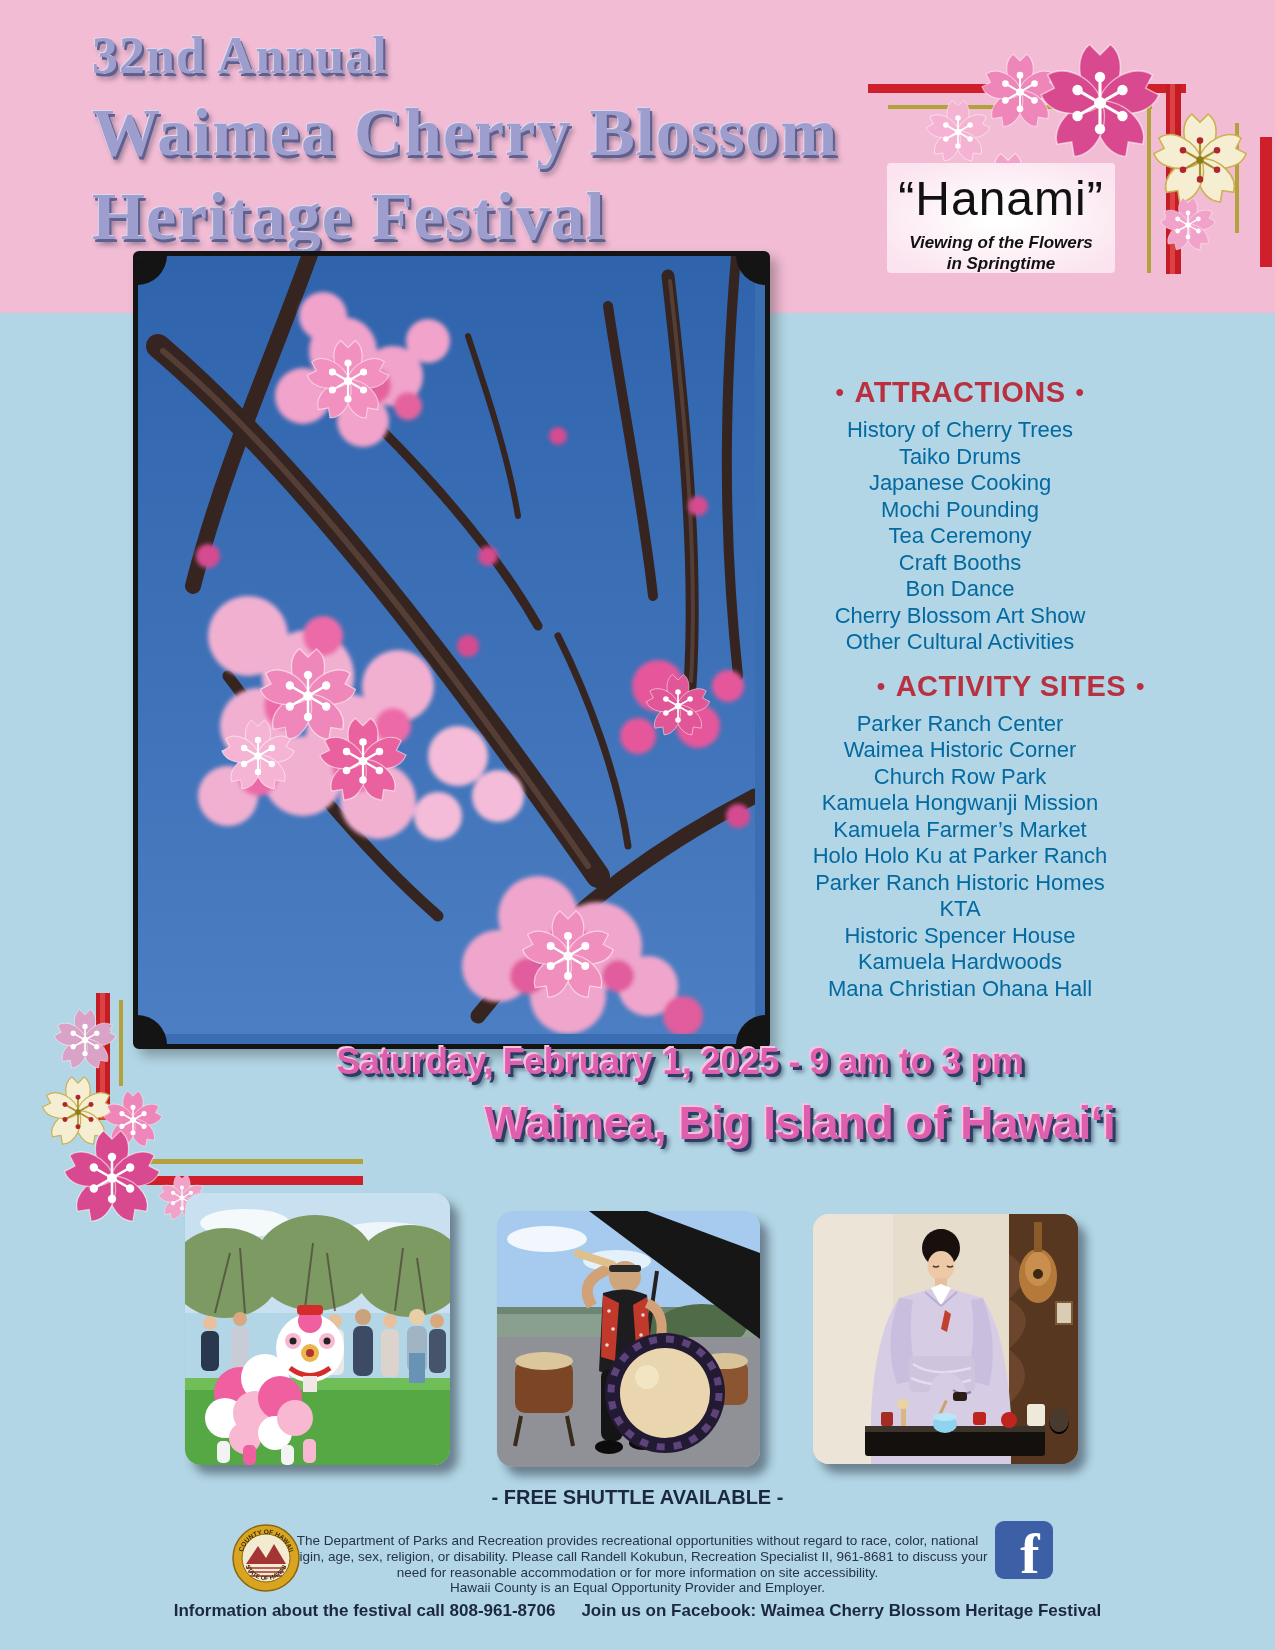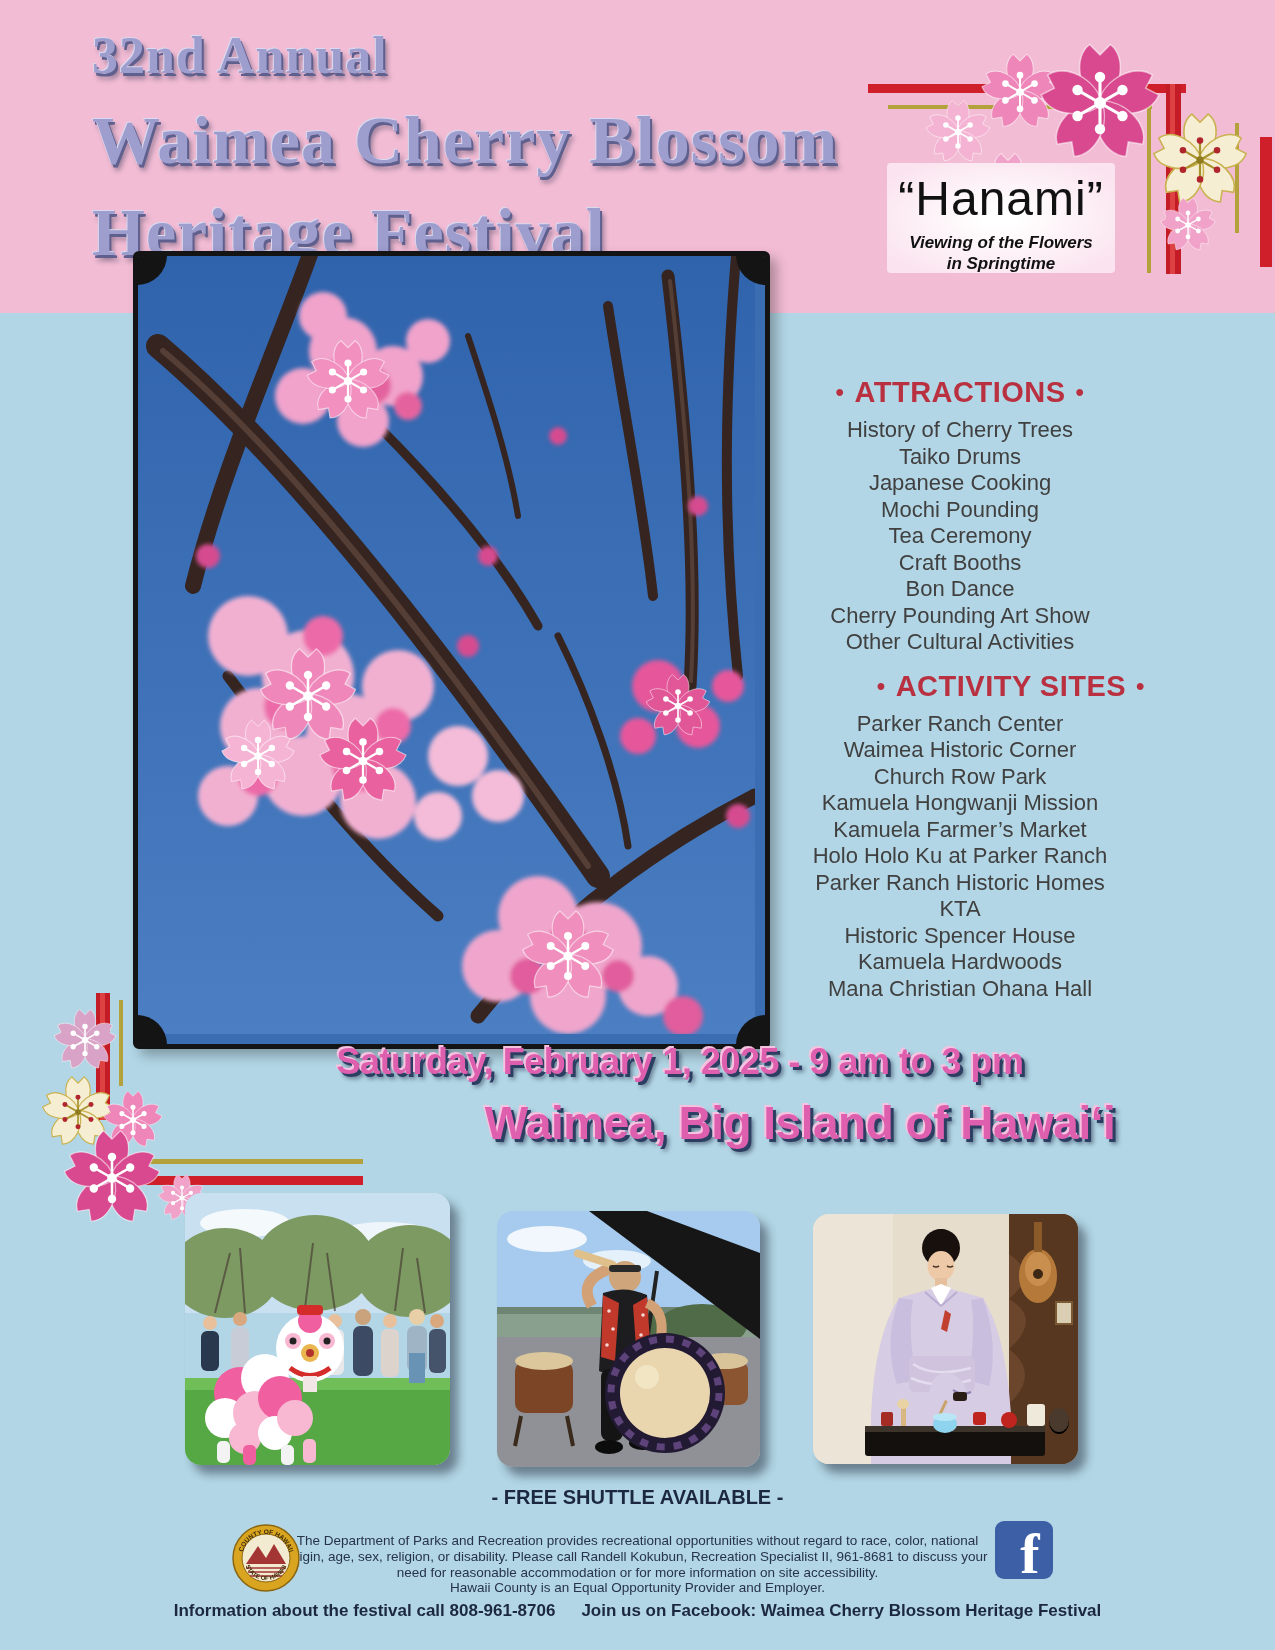--- a/index.html
+++ b/index.html
@@ -6,40 +6,40 @@
   .poster{position:relative;width:1275px;height:1650px;overflow:hidden;
     font-family:"Liberation Sans",sans-serif;background:#b2d6e5;}
   .pink-band{position:absolute;left:0;top:0;width:1275px;height:313px;background:#f2bcd4;}
   .deco{position:absolute;pointer-events:none;}
 
   
   .title-block{position:absolute;left:92px;top:30px;color:#9d9dce;
     font-family:"Liberation Serif",serif;font-weight:bold;line-height:1;
     text-shadow:-1px -1px 0 #d9d9ef, 2px 3px 0 #60608f, 4px 6px 5px rgba(50,50,80,.45);}
   .title-line1{font-size:52px;letter-spacing:1px;}
-  .title-line2,.title-line3{font-size:68px;margin-top:24px;letter-spacing:1px;}
+  .title-line2,.title-line3{font-size:68px;margin-top:16px;letter-spacing:1px;}
 
   
   .hanami{position:absolute;left:887px;top:163px;width:228px;height:110px;
     background:radial-gradient(ellipse at center,#ffffff 10%,#fbe4ef 85%);
     border-radius:4px;text-align:center;color:#111;}
   .hanami-title{font-size:48px;margin-top:8px;letter-spacing:1px;}
   .hanami-sub{font-size:17px;font-style:italic;font-weight:bold;line-height:1.25;margin-top:6px;}
 
   
   .highlights{position:absolute;left:828px;top:280px;width:358px;height:86px;
     background:#998fc4;box-shadow:12px 12px 7px rgba(22,22,32,.72);
     color:#fff;font-style:italic;font-weight:bold;font-size:28px;text-align:center;
     display:flex;flex-direction:column;justify-content:center;line-height:1.25;}
 
   
   .right-col{position:absolute;left:765px;top:376px;width:390px;text-align:center;}
   .list-heading{color:#b93140;font-size:29px;font-weight:bold;letter-spacing:.5px;margin:0 0 8px 0;}
   .list-heading .dot{font-size:24px;vertical-align:2px;padding:0 10px;}
-  .plain-list{color:#404040;font-size:22px;line-height:26.5px;font-weight:500;}
+  .plain-list{color:#0369a1;font-size:22px;line-height:26.5px;font-weight:500;}
   .plain-list div{white-space:nowrap;}
   .heading2{margin-top:14px;text-align:right;}
 
   
   .main-photo{position:absolute;left:133px;top:251px;width:627px;height:788px;
     border:5px solid #141414;border-radius:6px;box-shadow:7px 7px 12px rgba(0,0,0,.28);
     overflow:hidden;background:#3a6db2;}
   .main-photo svg{display:block;}
   .corner{position:absolute;width:30px;height:30px;background:#141414;z-index:5;}
   .c-tl{left:-1px;top:-1px;border-bottom-right-radius:100%;}
@@ -279,21 +279,21 @@
       <span class="dot">•</span><span>ATTRACTIONS</span><span class="dot">•</span>
     </div>
     <div class="plain-list">
       <div>History of Cherry Trees</div>
       <div>Taiko Drums</div>
       <div>Japanese Cooking</div>
       <div>Mochi Pounding</div>
       <div>Tea Ceremony</div>
       <div>Craft Booths</div>
       <div>Bon Dance</div>
-      <div>Cherry Pounding Art Show</div>
+      <div>Cherry Blossom Art Show</div>
       <div>Other Cultural Activities</div>
     </div>
     <div class="list-heading heading2">
       <span class="dot">•</span><span>ACTIVITY SITES</span><span class="dot">•</span>
     </div>
     <div class="plain-list">
       <div>Parker Ranch Center</div>
       <div>Waimea Historic Corner</div>
       <div>Church Row Park</div>
       <div>Kamuela Hongwanji Mission</div>

